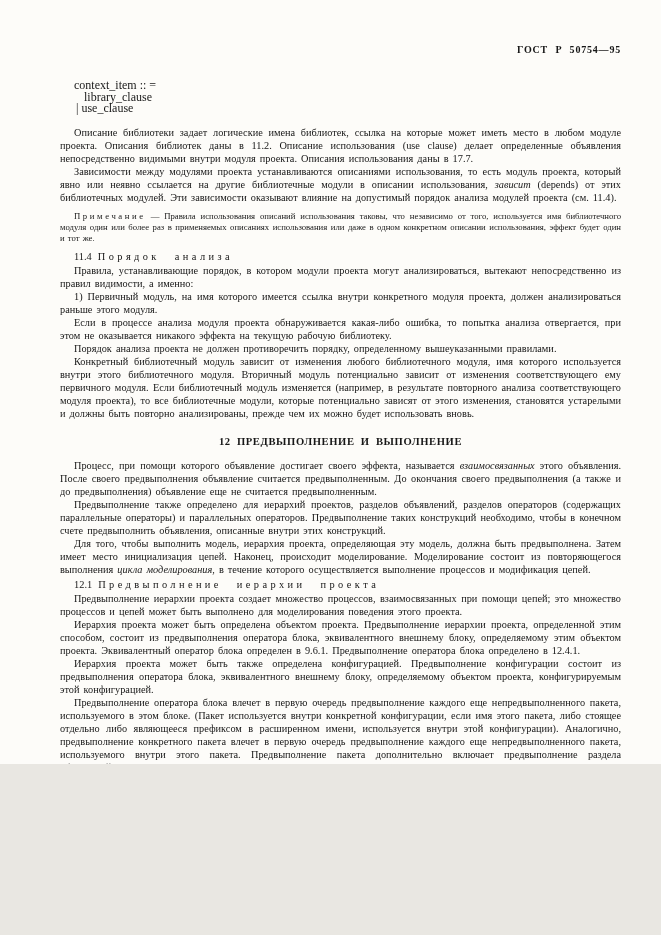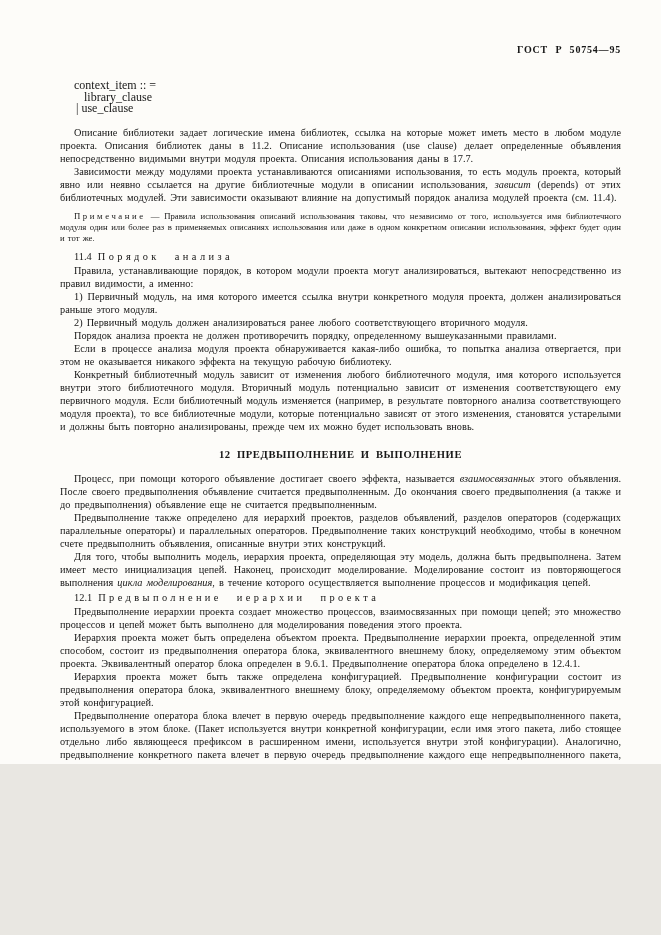--- a/index.html
+++ b/index.html
@@ -97,23 +97,22 @@
     <p class="body-par"><span>Зависимости между модулями проекта устанавливаются описаниями использования, то есть модуль проекта, который явно или неявно ссылается на другие библиотечные модули в описании использования, </span><span class="run-i">зависит</span><span> (depends) от этих библиотечных модулей. Эти зависимости оказывают влияние на допустимый порядок анализа модулей проекта (см. 11.4).</span></p>
 
     <div class="note"><span class="run-sp">Примечание</span><span> — Правила использования описаний использования таковы, что независимо от того, используется имя библиотечного модуля один или более раз в применяемых описаниях использования или даже в одном конкретном описании использования, эффект будет один и тот же.</span></div>
 
     <h3 class="sub-heading">
       <span class="h-num">11.4</span><span class="h-title">Порядок анализа</span>
     </h3>
 
     <p class="body-par">Правила, устанавливающие порядок, в котором модули проекта могут анализироваться, вытекают непосредственно из правил видимости, а именно:</p>
     <p class="body-par">1) Первичный модуль, на имя которого имеется ссылка внутри конкретного модуля проекта, должен анализироваться раньше этого модуля.</p>
-    <p class="body-par">2) Первичный модуль должен анализироваться ранее любого соответствующего вторичного модуля.</p>
+    <p class="body-par">Если в процессе анализа модуля проекта обнаруживается какая-либо ошибка, то попытка анализа отвергается, при этом не оказывается никакого эффекта на текущую рабочую библиотеку.</p>
     <p class="body-par">Порядок анализа проекта не должен противоречить порядку, определенному вышеуказанными правилами.</p>
-    <p class="body-par">Если в процессе анализа модуля проекта обнаруживается какая-либо ошибка, то попытка анализа отвергается, при этом не оказывается никакого эффекта на текущую рабочую библиотеку.</p>
     <p class="body-par">Конкретный библиотечный модуль зависит от изменения любого библиотечного модуля, имя которого используется внутри этого библиотечного модуля. Вторичный модуль потенциально зависит от изменения соответствующего ему первичного модуля. Если библиотечный модуль изменяется (например, в результате повторного анализа соответствующего модуля проекта), то все библиотечные модули, которые потенциально зависят от этого изменения, становятся устарелыми и должны быть повторно анализированы, прежде чем их можно будет использовать вновь.</p>
 
     <h2 class="center-heading">12 ПРЕДВЫПОЛНЕНИЕ И ВЫПОЛНЕНИЕ</h2>
 
     <p class="body-par"><span>Процесс, при помощи которого объявление достигает своего эффекта, называется </span><span class="run-i">взаимосвязанных</span><span> этого объявления. После своего предвыполнения объявление считается предвыполненным. До окончания своего предвыполнения (а также и до предвыполнения) объявление еще не считается предвыполненным.</span></p>
     <p class="body-par">Предвыполнение также определено для иерархий проектов, разделов объявлений, разделов операторов (содержащих параллельные операторы) и параллельных операторов. Предвыполнение таких конструкций необходимо, чтобы в конечном счете предвыполнить объявления, описанные внутри этих конструкций.</p>
     <p class="body-par"><span>Для того, чтобы выполнить модель, иерархия проекта, определяющая эту модель, должна быть предвыполнена. Затем имеет место инициализация цепей. Наконец, происходит моделирование. Модели­рование состоит из повторяющегося выполнения </span><span class="run-i">цикла моделирования</span><span>, в течение которого осуществляется выполнение процессов и модификация цепей.</span></p>
 
     <h3 class="sub-heading">
       <span class="h-num">12.1</span><span class="h-title">Предвыполнение иерархии проекта</span>

